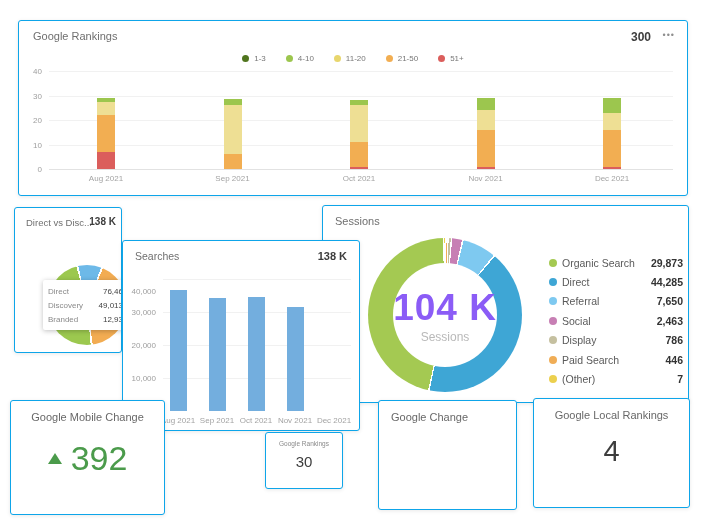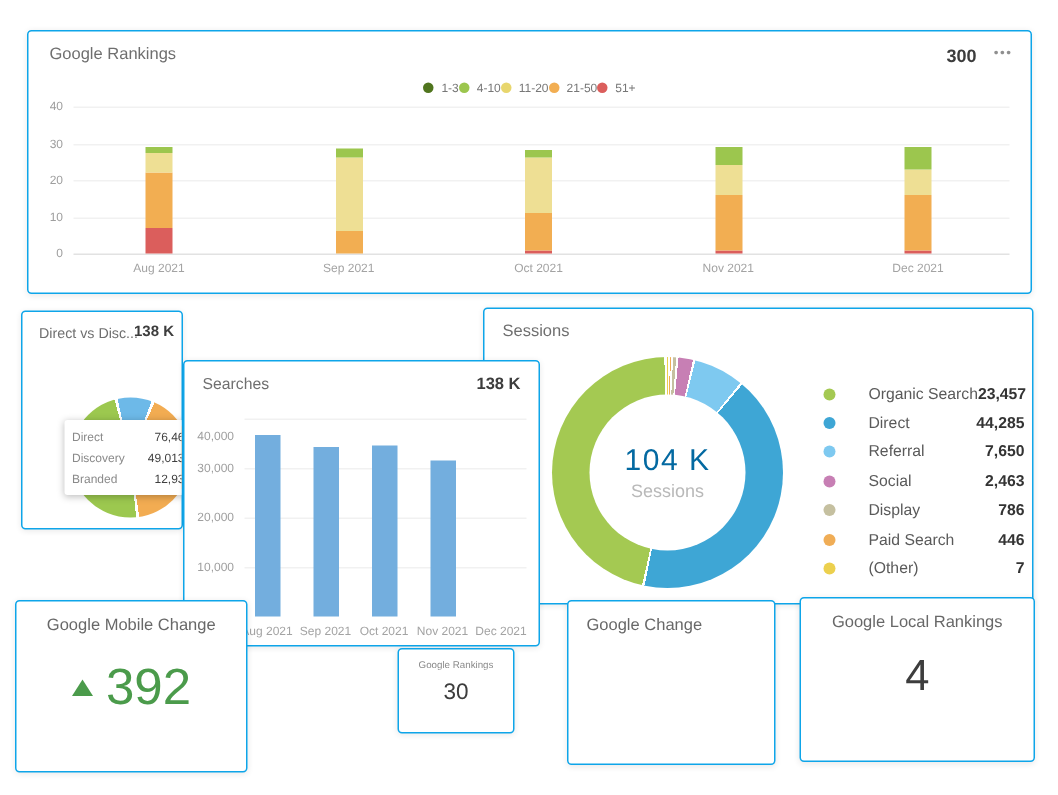--- a/index.html
+++ b/index.html
@@ -13,21 +13,21 @@
   
   .plot{position:absolute}
   .gridline{position:absolute;left:0;right:0;height:1px;background:#f1f1f1}
   .gridline.baseline{background:#e2e2e2}
   .ytick{position:absolute;right:100%;margin-right:7px;font-size:8px;color:#9e9e9e;transform:translateY(-50%);white-space:nowrap}
   .xtick{position:absolute;top:100%;margin-top:5px;font-size:8px;color:#a3a3a3;transform:translateX(-50%);white-space:nowrap}
   .bar-seg{position:absolute}
 
   
   #card-rankings{left:18px;top:20px;width:670px;height:176px;z-index:1}
-  #rankings-legend{position:absolute;left:0;right:0;top:33px;display:flex;justify-content:center;}
+  #rankings-legend{position:absolute;left:0;right:0;top:33px;display:flex;justify-content:center;gap:20px}
   .leg-item{display:flex;align-items:center;gap:5px;cursor:pointer}
   .leg-dot{width:7px;height:7px;border-radius:50%;display:inline-block}
   .leg-label{font-size:8px;color:#777}
 
   
   #card-direct{left:14px;top:207px;width:108px;height:146px;z-index:3;overflow:hidden}
   .donut{position:absolute;border-radius:50%}
   .hole{position:absolute;background:#fff;border-radius:50%;display:flex;flex-direction:column;align-items:center;justify-content:center}
   #direct-donut{left:32px;top:57px;width:80px;height:80px}
   #direct-donut .hole{inset:15px}
@@ -36,26 +36,26 @@
   .tt-label{color:#8a8a8a}
   .tt-value{color:#3f3f3f}
 
   
   #card-searches{left:122px;top:240px;width:238px;height:191px;z-index:4}
 
   
   #card-sessions{left:322px;top:205px;width:367px;height:198px;z-index:2}
   #sessions-donut{left:45px;top:32px;width:154px;height:154px}
   #sessions-donut .hole{inset:25px}
-  .center-value{font-size:20px;font-weight:normal;color:#0369a1;letter-spacing:1px}
+  .center-value{font-size:37px;font-weight:bold;color:#8b5cf6;letter-spacing:1px}
   .center-label{font-size:12px;color:#b9b9b9;margin-top:1px}
   #sessions-legend{position:absolute;left:226px;top:47px;width:134px}
   .sess-row{display:flex;align-items:center;height:19.4px;cursor:pointer}
   .sess-dot{width:8px;height:8px;border-radius:50%;flex:none}
-  .sess-label{font-size:10.5px;color:#5a5a5a;margin-left:22px;flex:1;white-space:nowrap}
+  .sess-label{font-size:10.5px;color:#5a5a5a;margin-left:5px;flex:1;white-space:nowrap}
   .sess-value{font-size:10.5px;font-weight:bold;color:#333;white-space:nowrap}
 
   
   .stat-title{position:absolute;top:10px;left:0;right:0;text-align:center;font-size:11px;color:#686868}
   .stat-title.left{text-align:left;left:12px;right:auto}
   .stat-value-row{position:absolute;left:0;right:0;display:flex;align-items:center;justify-content:center;gap:9px}
   .stat-number{font-weight:normal;color:#4b9b4b}
   .stat-number.dark{color:#3d3d3d}
   .tri-up{width:0;height:0;border-left:7px solid transparent;border-right:7px solid transparent;border-bottom:11px solid #4b9b4b;display:inline-block}
   #card-mobile{left:10px;top:400px;width:155px;height:115px;z-index:6}
@@ -144,21 +144,21 @@
   <div class="donut" id="sessions-donut" style="background: conic-gradient(from -1deg, rgb(255, 255, 255) 0deg, rgb(255, 255, 255) 0.6deg, rgb(236, 208, 78) 0.6deg, rgb(236, 208, 78) 1.1deg, rgb(255, 255, 255) 1.1deg, rgb(255, 255, 255) 1.59277deg, rgb(255, 255, 255) 1.59277deg, rgb(255, 255, 255) 2.19277deg, rgb(240, 173, 86) 2.19277deg, rgb(240, 173, 86) 2.69277deg, rgb(255, 255, 255) 2.69277deg, rgb(255, 255, 255) 3.18554deg, rgb(255, 255, 255) 3.18554deg, rgb(255, 255, 255) 3.78554deg, rgb(197, 192, 160) 3.78554deg, rgb(197, 192, 160) 5.29074deg, rgb(255, 255, 255) 5.29074deg, rgb(255, 255, 255) 5.89074deg, rgb(255, 255, 255) 5.89074deg, rgb(255, 255, 255) 6.49074deg, rgb(199, 127, 180) 6.49074deg, rgb(199, 127, 180) 13.7677deg, rgb(255, 255, 255) 13.7677deg, rgb(255, 255, 255) 14.3677deg, rgb(255, 255, 255) 14.3677deg, rgb(255, 255, 255) 14.9677deg, rgb(126, 201, 240) 14.9677deg, rgb(126, 201, 240) 40.097deg, rgb(255, 255, 255) 40.097deg, rgb(255, 255, 255) 40.697deg, rgb(255, 255, 255) 40.697deg, rgb(255, 255, 255) 41.297deg, rgb(62, 166, 213) 41.297deg, rgb(62, 166, 213) 192.514deg, rgb(255, 255, 255) 192.514deg, rgb(255, 255, 255) 193.114deg, rgb(255, 255, 255) 193.114deg, rgb(255, 255, 255) 193.714deg, rgb(164, 201, 82) 193.714deg, rgb(164, 201, 82) 359.4deg, rgb(255, 255, 255) 359.4deg, rgb(255, 255, 255) 360deg);">
     <div class="hole">
       <span class="center-value">104 K</span>
       <span class="center-label">Sessions</span>
     </div>
   </div>
   <div id="sessions-legend">
       <div class="sess-row">
         <span class="sess-dot" style="background: rgb(164, 201, 82);"></span>
         <span class="sess-label">Organic Search</span>
-        <span class="sess-value">23,457</span>
+        <span class="sess-value">29,873</span>
       </div>
       <div class="sess-row">
         <span class="sess-dot" style="background: rgb(62, 166, 213);"></span>
         <span class="sess-label">Direct</span>
         <span class="sess-value">44,285</span>
       </div>
       <div class="sess-row">
         <span class="sess-dot" style="background: rgb(126, 201, 240);"></span>
         <span class="sess-label">Referral</span>
         <span class="sess-value">7,650</span>

